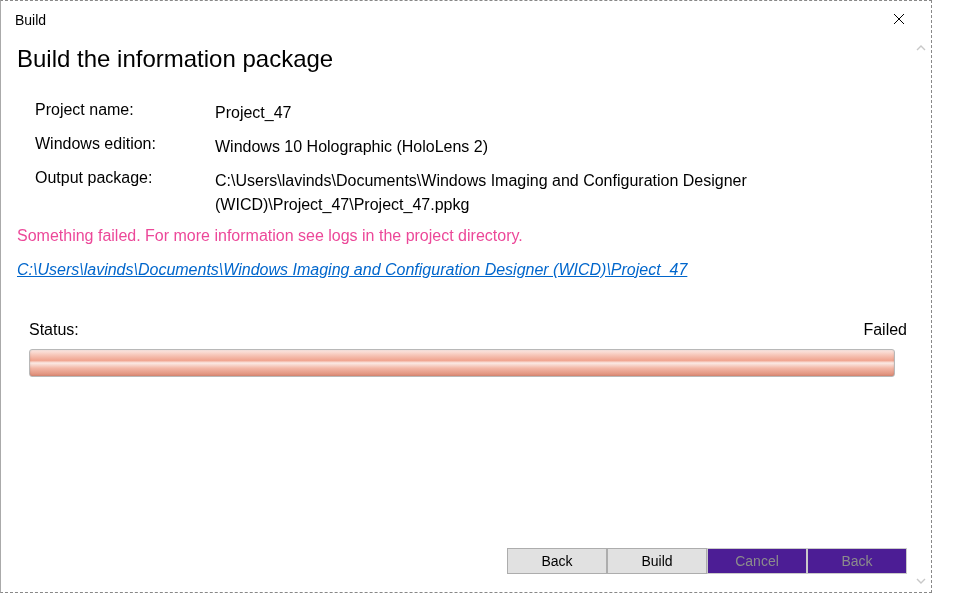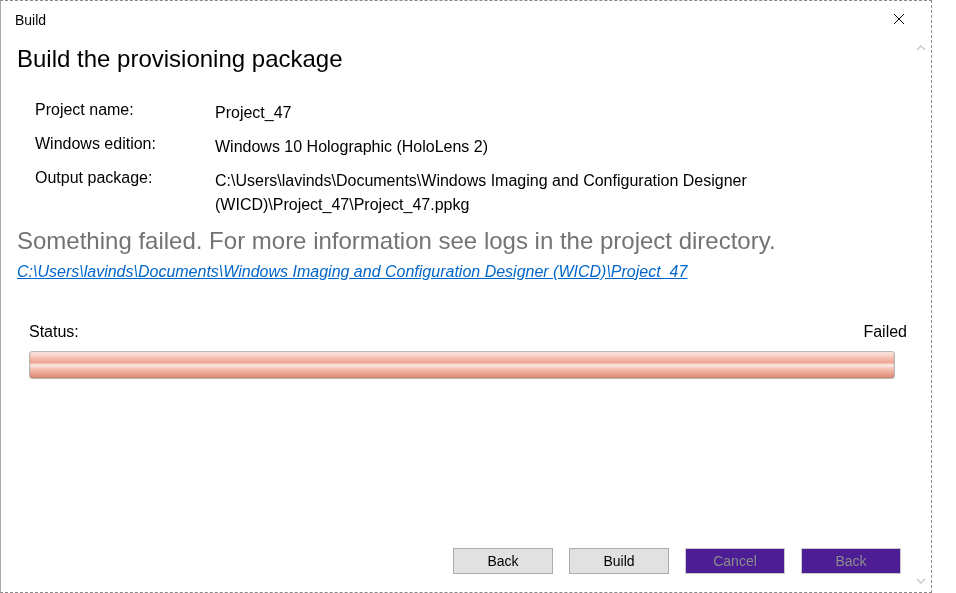--- a/index.html
+++ b/index.html
@@ -76,23 +76,23 @@
       flex-shrink: 0;
     }
     .info-value {
       flex: 1;
       line-height: 1.5;
     }
     .error-section {
       margin-bottom: 42px;
     }
     .error-message {
-      font-size: 24px;
-      color: #737373;
-      margin-bottom: 8px;
+      font-size: 16px;
+      color: #ec4899;
+      margin-bottom: 16px;
     }
     .error-link {
       font-size: 16px;
       font-style: italic;
       color: #0066cc;
       text-decoration: underline;
       cursor: pointer;
     }
     .status-row {
       display: flex;
@@ -113,23 +113,22 @@
         #f7c8bb 18%,
         #f0a48f 40%,
         #fbeae5 50%,
         #f3b7a6 70%,
         #dc8a74 100%);
       box-shadow: inset 0 0 2px rgba(0,0,0,0.15);
     }
     .button-row {
       position: absolute;
       bottom: 18px;
-      right: 30px;
-      display: flex;
-      gap: 16px;
+      right: 24px;
+      display: flex;
     }
     .btn {
       width: 100px;
       height: 26px;
       font-family: inherit;
       font-size: 14px;
       border: 1px solid #adadad;
       background: #e1e1e1;
       color: #000;
       cursor: pointer;
@@ -186,21 +185,21 @@
       </svg>
   </div>
   <div class="scroll-hint-down">
     <svg width="10" height="6" viewBox="0 0 10 6">
         <path d="M1 1 L5 5 L9 1" stroke="#c8c8c8" stroke-width="1.4" fill="none"></path>
       </svg>
   </div>
 
   <div class="content-wrap">
     <div class="content">
-      <h1 class="page-heading">Build the provisioning package</h1>
+      <h1 class="page-heading">Build the information package</h1>
 
       <div class="info-table">
         <div class="info-row">
           <div class="info-label">Project name:</div>
           <div class="info-value">Project_47</div>
         </div>
         <div class="info-row">
           <div class="info-label">Windows edition:</div>
           <div class="info-value">Windows 10 Holographic (HoloLens 2)</div>
         </div>

